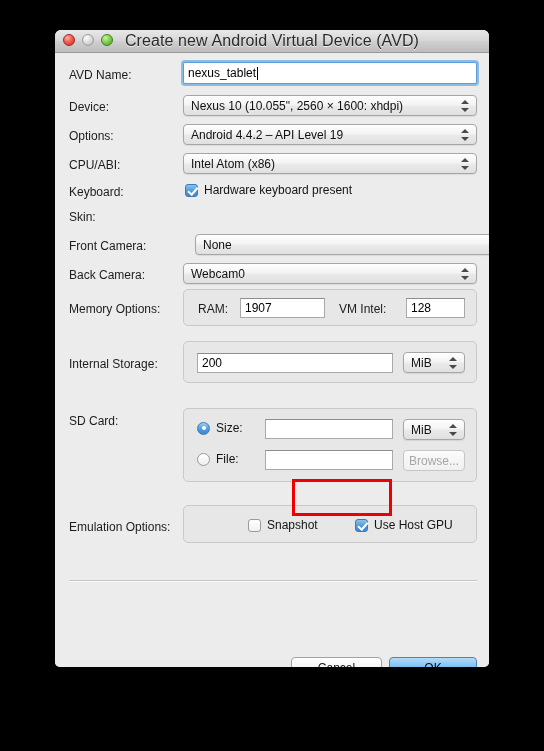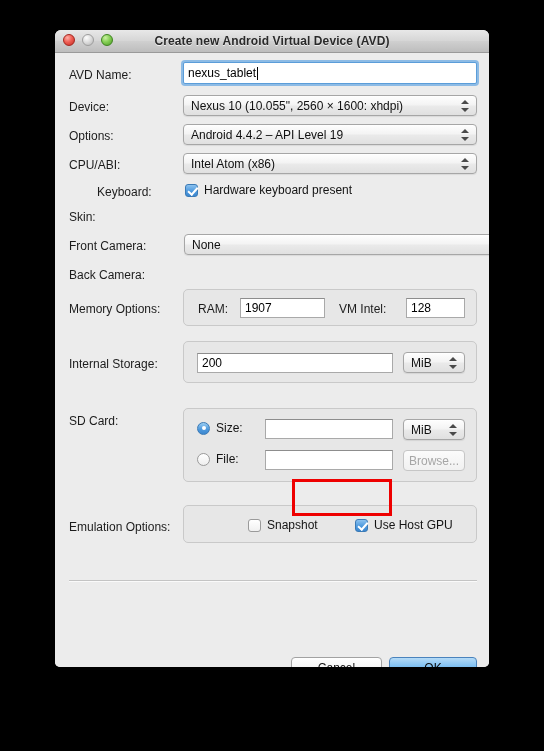--- a/index.html
+++ b/index.html
@@ -62,22 +62,22 @@
   }
   .light-min {
     background: radial-gradient(circle at 35% 28%, #fdfdfd 0%, #dedede 45%, #b4b4b4 100%);
     border: 1px solid #9d9d9d;
   }
   .light-zoom {
     background: radial-gradient(circle at 35% 28%, #c9f0a0 0%, #85cf55 45%, #4d9a27 100%);
     border: 1px solid #3f8421;
   }
   .title-text {
-    font-size: 12px;
-    font-weight: bold;
+    font-size: 16px;
+    font-weight: normal;
     color: #2a2a2a;
     letter-spacing: 0.1px;
     text-shadow: 0 1px 0 rgba(255,255,255,0.7);
   }
 
   
   .wbody {
     position: relative;
     height: 615px;
     background: #ececec;
@@ -318,35 +318,39 @@
         <span>Android 4.4.2 – API Level 19</span>
         <span class="arrows"></span>
       </div>
 
       <div class="label" style="left:14px; top:105px;">CPU/ABI:</div>
       <div class="popup" style="left:128px; top:100px; width:294px;">
         <span>Intel Atom (x86)</span>
         <span class="arrows"></span>
       </div>
 
-      <div class="label" style="left:14px; top:132px;margin-left:28px;">Keyboard:</div>
+      <div class="label" style="left:14px; top:132px;">Keyboard:</div>
       <div class="checkbox" style="left:130px; top:130px;">
         <span class="box checked"></span>
         <span>Hardware keyboard present</span>
       </div>
 
       <div class="label" style="left:14px; top:157px;">Skin:</div>
 
       <div class="label" style="left:14px; top:186px;">Front Camera:</div>
-      <div class="popup" style="left:129px; top:181px; width:330px;">
+      <div class="popup" style="left:140px; top:181px; width:330px;">
         <span>None</span>
         <span class="arrows"></span>
       </div>
 
       <div class="label" style="left:14px; top:215px;">Back Camera:</div>
+      <div class="popup" style="left:128px; top:210px; width:294px;">
+        <span>Webcam0</span>
+        <span class="arrows"></span>
+      </div>
 
       <div class="label" style="left:14px; top:249px;">Memory Options:</div>
       <div class="group" style="left:128px; top:236px; width:294px; height:37px;">
         <div class="label" style="left:14px; top:12px;">RAM:</div>
         <div class="textfield" style="left:56px; top:8px; width:85px; height:20px;">
           <span>1907</span>
         </div>
         <div class="label" style="left:155px; top:12px;">VM Intel:</div>
         <div class="textfield" style="left:222px; top:8px; width:59px; height:20px;">
           <span>128</span>

